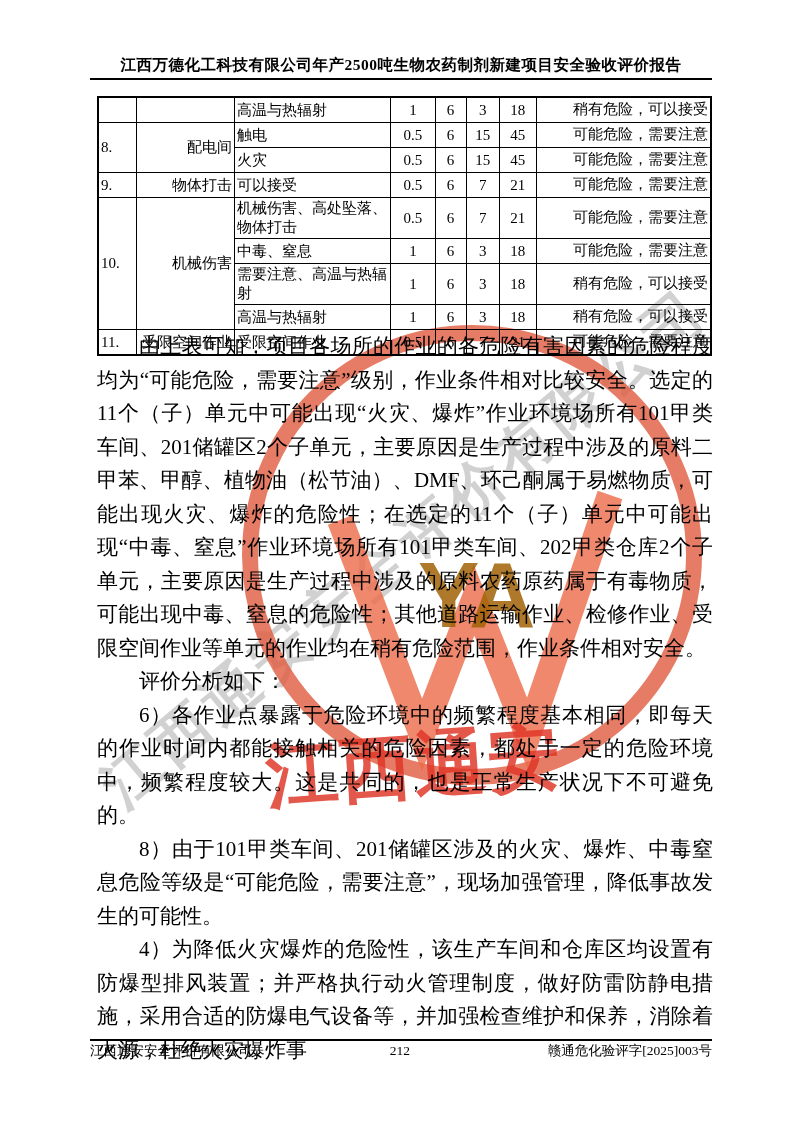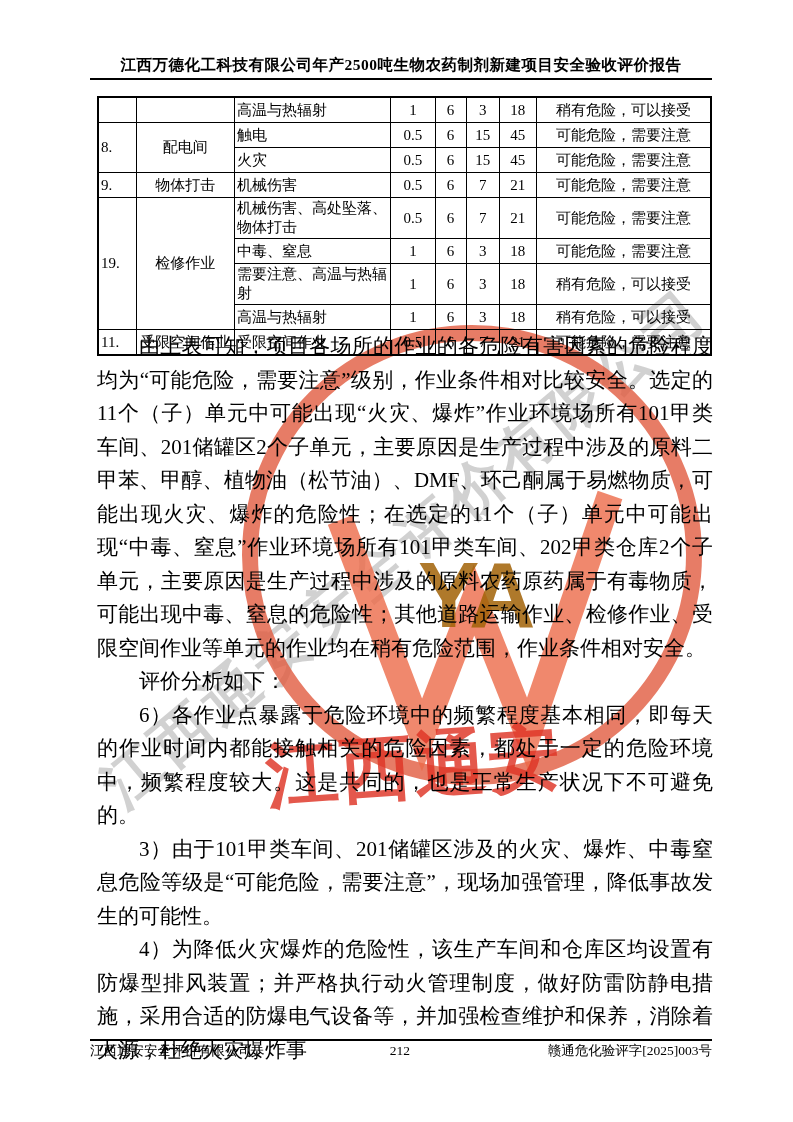--- a/index.html
+++ b/index.html
@@ -26,24 +26,24 @@
     border-collapse:collapse;table-layout:fixed;
     font-size:15px;line-height:19px;
   }
   table.risk td{
     border:1px solid #000;
     padding:1px 2px;vertical-align:middle;
     height:22px;overflow:hidden;
   }
   table.risk{border:2px solid #000;}
   td.c-num{text-align:left;padding-left:5px;}
-  td.c-place{text-align:center;}
+  td.c-place{text-align:right;}
   td.c-hazard{text-align:left;padding-left:4px;}
   td.c-val{text-align:center;}
-  td.c-result{text-align:center;}
+  td.c-result{text-align:right;font-family:Liberation Mono, monospace;}
   
   .body-text{
     position:absolute;left:97px;top:330px;width:616px;
     font-size:21px;line-height:33.5px;text-align:justify;
   }
   .body-text p{margin:0;text-indent:2em;}
   
   .footer-rule{
     position:absolute;top:1039px;left:90px;width:622px;height:0;
     border-top:2px solid #000;
@@ -125,30 +125,30 @@
           <td class="c-hazard">火灾</td>
           <td class="c-val">0.5</td>
           <td class="c-val">6</td>
           <td class="c-val">15</td>
           <td class="c-val">45</td>
           <td class="c-result">可能危险，需要注意</td>
         </tr>
         <tr>
           <td class="c-num">9.</td>
           <td class="c-place">物体打击</td>
-          <td class="c-hazard">机械伤害</td>
+          <td class="c-hazard">可以接受</td>
           <td class="c-val">0.5</td>
           <td class="c-val">6</td>
           <td class="c-val">7</td>
           <td class="c-val">21</td>
           <td class="c-result">可能危险，需要注意</td>
         </tr>
         <tr>
-          <td class="c-num" rowspan="4">19.</td>
-          <td class="c-place" rowspan="4">检修作业</td>
+          <td class="c-num" rowspan="4">10.</td>
+          <td class="c-place" rowspan="4">机械伤害</td>
           <td class="c-hazard">机械伤害、高处坠落、物体打击</td>
           <td class="c-val">0.5</td>
           <td class="c-val">6</td>
           <td class="c-val">7</td>
           <td class="c-val">21</td>
           <td class="c-result">可能危险，需要注意</td>
         </tr>
         <tr>
           <td class="c-hazard">中毒、窒息</td>
           <td class="c-val">1</td>
@@ -183,21 +183,21 @@
           <td class="c-val">21</td>
           <td class="c-result">可能危险，需要注意</td>
         </tr>
       </tbody>
   </table>
 
   <div class="body-text" id="paragraphs">
       <p>由上表可知，项目各场所的作业的各危险有害因素的危险程度均为“可能危险，需要注意”级别，作业条件相对比较安全。选定的11个（子）单元中可能出现“火灾、爆炸”作业环境场所有101甲类车间、201储罐区2个子单元，主要原因是生产过程中涉及的原料二甲苯、甲醇、植物油（松节油）、DMF、环己酮属于易燃物质，可能出现火灾、爆炸的危险性；在选定的11个（子）单元中可能出现“中毒、窒息”作业环境场所有101甲类车间、202甲类仓库2个子单元，主要原因是生产过程中涉及的原料农药原药属于有毒物质，可能出现中毒、窒息的危险性；其他道路运输作业、检修作业、受限空间作业等单元的作业均在稍有危险范围，作业条件相对安全。</p>
       <p>评价分析如下：</p>
       <p>6）各作业点暴露于危险环境中的频繁程度基本相同，即每天的作业时间内都能接触相关的危险因素，都处于一定的危险环境中，频繁程度较大。这是共同的，也是正常生产状况下不可避免的。</p>
-      <p>3）由于101甲类车间、201储罐区涉及的火灾、爆炸、中毒窒息危险等级是“可能危险，需要注意”，现场加强管理，降低事故发生的可能性。</p>
+      <p>8）由于101甲类车间、201储罐区涉及的火灾、爆炸、中毒窒息危险等级是“可能危险，需要注意”，现场加强管理，降低事故发生的可能性。</p>
       <p>4）为降低火灾爆炸的危险性，该生产车间和仓库区均设置有防爆型排风装置；并严格执行动火管理制度，做好防雷防静电措施，采用合适的防爆电气设备等，并加强检查维护和保养，消除着火源，杜绝火灾爆炸事</p>
     </div>
 
   <div class="footer-rule"></div>
   <div class="footer-row">
     <span>江西通安安全评价有限公司</span>
     <span class="center">212</span>
     <span>赣通危化验评字[2025]003号</span>
   </div>
 

